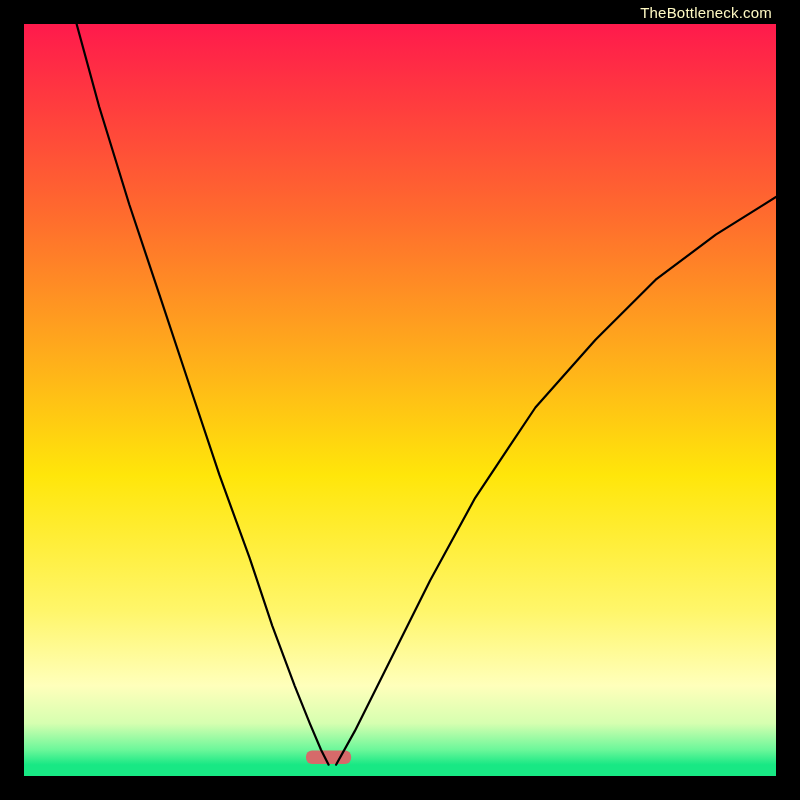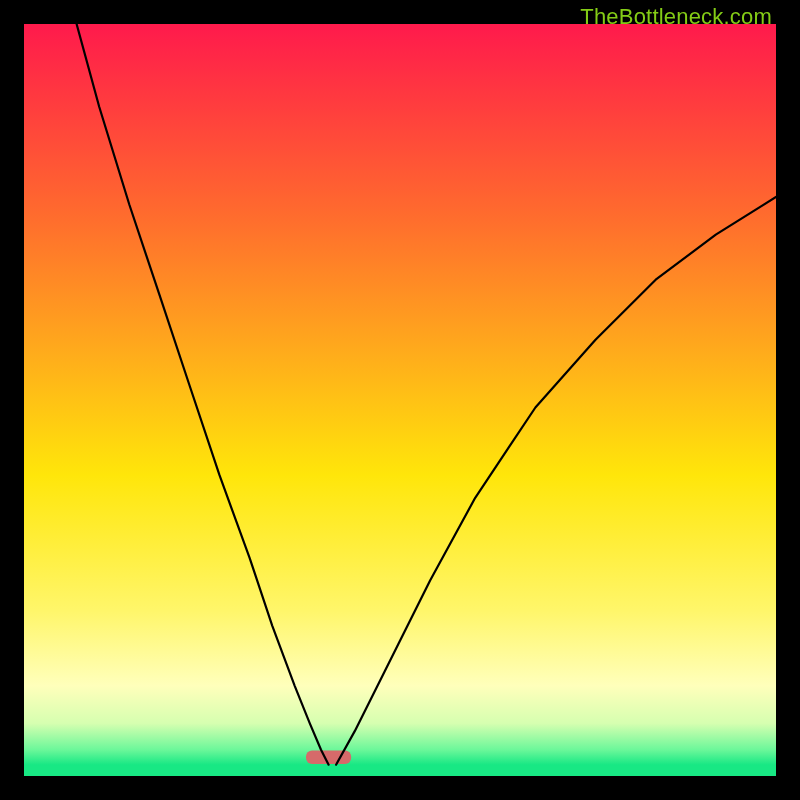--- a/index.html
+++ b/index.html
@@ -23,22 +23,22 @@
     position: absolute;
     left: 0;
     top: 0;
     width: 752px;
     height: 752px;
   }
   .watermark {
     position: absolute;
     top: 4px;
     right: 28px;
-    color: #84cc16;
-    font-size: 22px;
+    color: #fef9c3;
+    font-size: 15px;
     font-weight: 500;
     letter-spacing: 0.2px;
   }
   svg { display: block; }
 </style>
 </head>
 <body>
 
 <div class="watermark">TheBottleneck.com</div>
 

